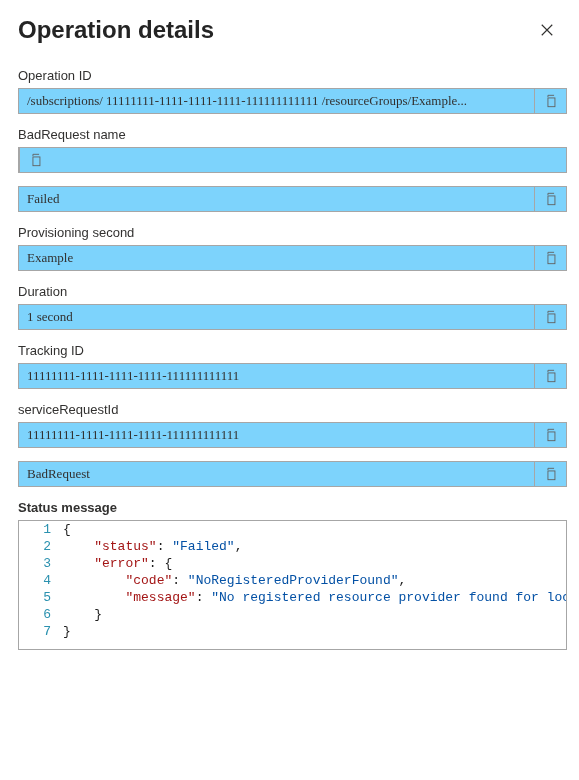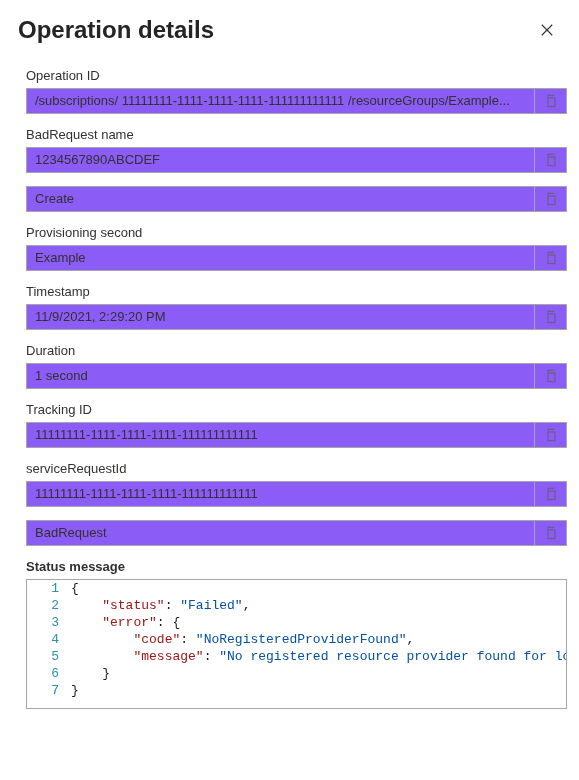--- a/index.html
+++ b/index.html
@@ -31,40 +31,41 @@
     width: 20px; height: 20px;
     background: none; border: none;
     cursor: pointer;
     display:flex; align-items:center; justify-content:center;
     color:#323130;
   }
   .close-btn svg { width: 14px; height: 14px; }
   .scroll-area {
     flex: 1 1 auto;
     overflow-y: scroll;
-    padding: 14px 12px 10px 26px;
+    padding: 14px 12px 10px 18px;
   }
   
   .scroll-area::-webkit-scrollbar { width: 16px; background: #fff; }
   .scroll-area::-webkit-scrollbar-thumb { background: #c2c2c2; border-radius: 0; }
   .scroll-area::-webkit-scrollbar-track { background: #f5f5f5; }
 
   .field { margin-bottom: 13px; }
   .field-label {
     font-size: 13px;
     color: #323130;
     margin-bottom: 5px;
     display: block;
   }
   .field-row {
     display: flex;
     align-items: stretch;
     border: 1px solid #a6a6a6;
-    background: #8b5cf6;
+    background: #7dd3fc;
     height: 26px;
+    font-family: Liberation Serif, serif;
   }
   .field-value {
     flex: 1 1 auto;
     padding: 0 8px;
     font-size: 13px;
     color: #323130;
     line-height: 24px;
     white-space: nowrap;
     overflow: hidden;
     text-overflow: ellipsis;
@@ -138,33 +139,32 @@
               <rect x="4.5" y="4.5" width="8" height="10" fill="none" stroke="currentColor" stroke-width="1"></rect>
               <path d="M4.5 3.5 V1.5 H11.5" fill="none" stroke="currentColor" stroke-width="1"></path>
             </svg>
         </button>
       </div>
     </div>
 
     <div class="field">
       <label class="field-label">BadRequest name</label>
       <div class="field-row">
-        <div class="field-value">1234567890ABCDEF</div>
-        <button class="copy-btn">
-          <svg viewBox="0 0 16 16">
-              <rect x="4.5" y="4.5" width="8" height="10" fill="none" stroke="currentColor" stroke-width="1"></rect>
-              <path d="M4.5 3.5 V1.5 H11.5" fill="none" stroke="currentColor" stroke-width="1"></path>
-            </svg>
-        </button>
-      </div>
-    </div>
-
-    <div class="field">
-      <div class="field-row">
-        <div class="field-value">Create</div>
+        <button class="copy-btn">
+          <svg viewBox="0 0 16 16">
+              <rect x="4.5" y="4.5" width="8" height="10" fill="none" stroke="currentColor" stroke-width="1"></rect>
+              <path d="M4.5 3.5 V1.5 H11.5" fill="none" stroke="currentColor" stroke-width="1"></path>
+            </svg>
+        </button>
+      </div>
+    </div>
+
+    <div class="field">
+      <div class="field-row">
+        <div class="field-value">Failed</div>
         <button class="copy-btn">
           <svg viewBox="0 0 16 16">
               <rect x="4.5" y="4.5" width="8" height="10" fill="none" stroke="currentColor" stroke-width="1"></rect>
               <path d="M4.5 3.5 V1.5 H11.5" fill="none" stroke="currentColor" stroke-width="1"></path>
             </svg>
         </button>
       </div>
     </div>
 
     <div class="field">
@@ -173,32 +173,20 @@
         <div class="field-value">Example</div>
         <button class="copy-btn">
           <svg viewBox="0 0 16 16">
               <rect x="4.5" y="4.5" width="8" height="10" fill="none" stroke="currentColor" stroke-width="1"></rect>
               <path d="M4.5 3.5 V1.5 H11.5" fill="none" stroke="currentColor" stroke-width="1"></path>
             </svg>
         </button>
       </div>
     </div>
 
-    <div class="field">
-      <label class="field-label">Timestamp</label>
-      <div class="field-row">
-        <div class="field-value">11/9/2021, 2:29:20 PM</div>
-        <button class="copy-btn">
-          <svg viewBox="0 0 16 16">
-              <rect x="4.5" y="4.5" width="8" height="10" fill="none" stroke="currentColor" stroke-width="1"></rect>
-              <path d="M4.5 3.5 V1.5 H11.5" fill="none" stroke="currentColor" stroke-width="1"></path>
-            </svg>
-        </button>
-      </div>
-    </div>
 
     <div class="field">
       <label class="field-label">Duration</label>
       <div class="field-row">
         <div class="field-value">1 second</div>
         <button class="copy-btn">
           <svg viewBox="0 0 16 16">
               <rect x="4.5" y="4.5" width="8" height="10" fill="none" stroke="currentColor" stroke-width="1"></rect>
               <path d="M4.5 3.5 V1.5 H11.5" fill="none" stroke="currentColor" stroke-width="1"></path>
             </svg>

